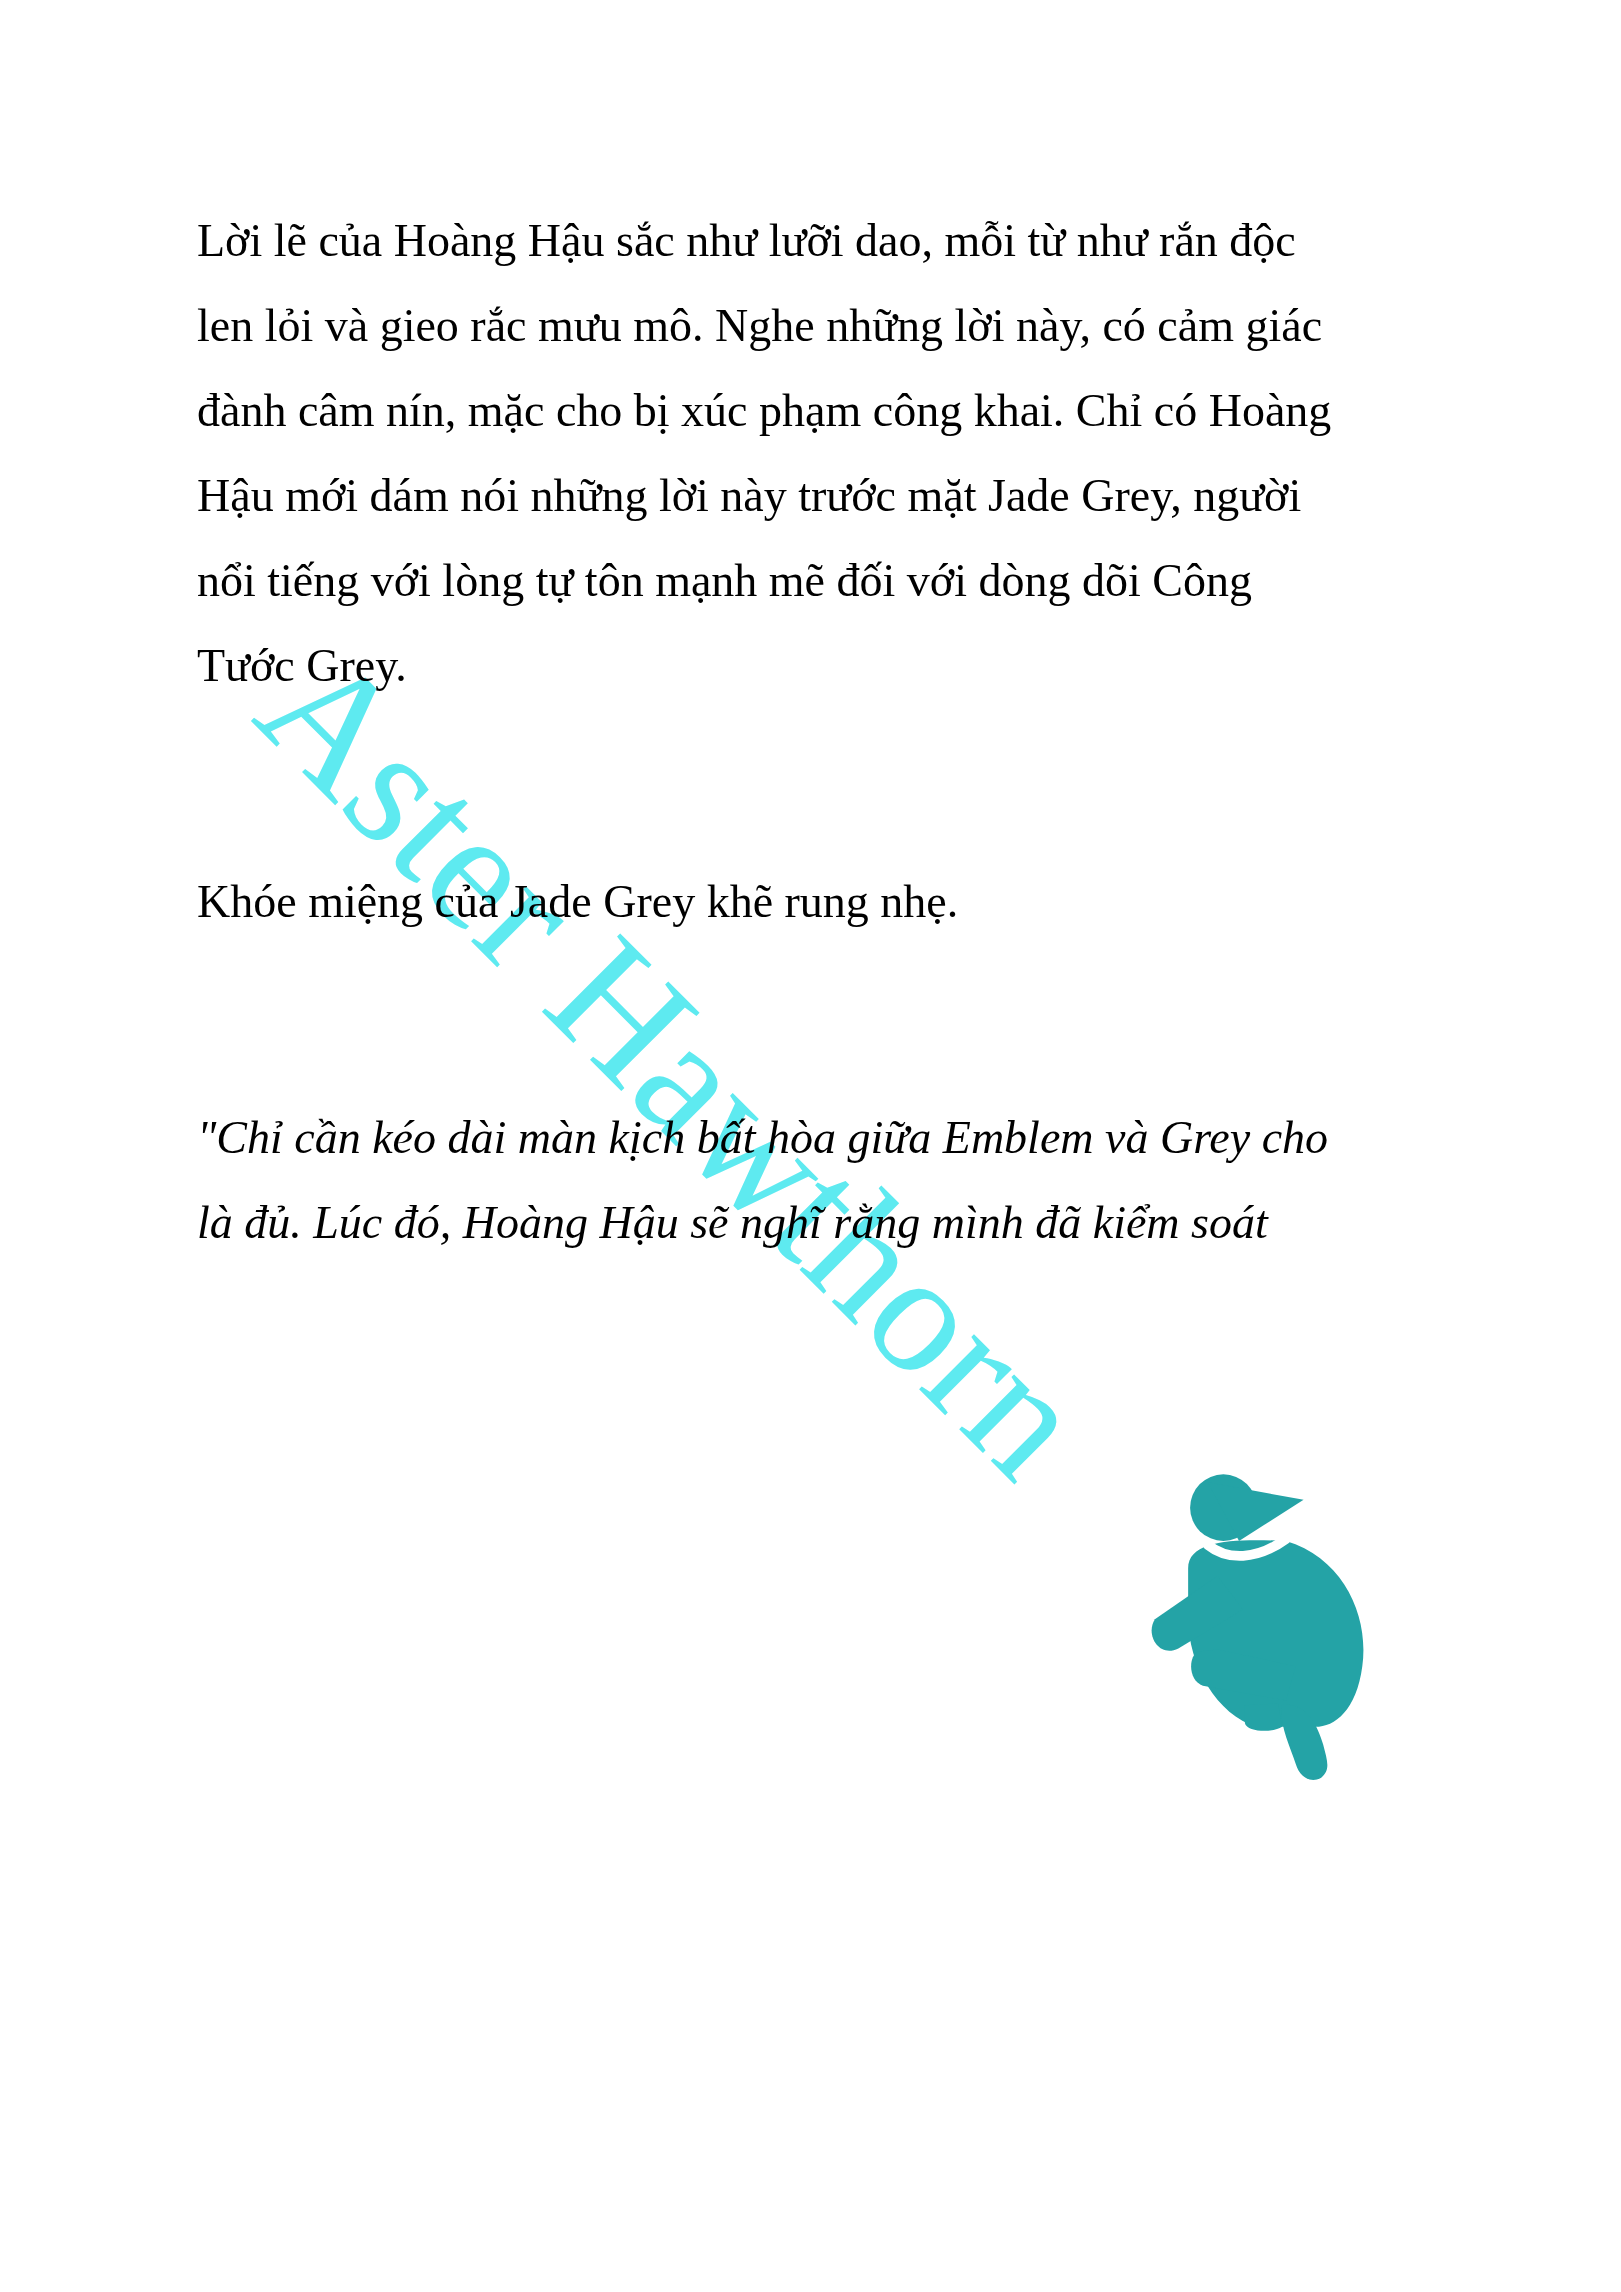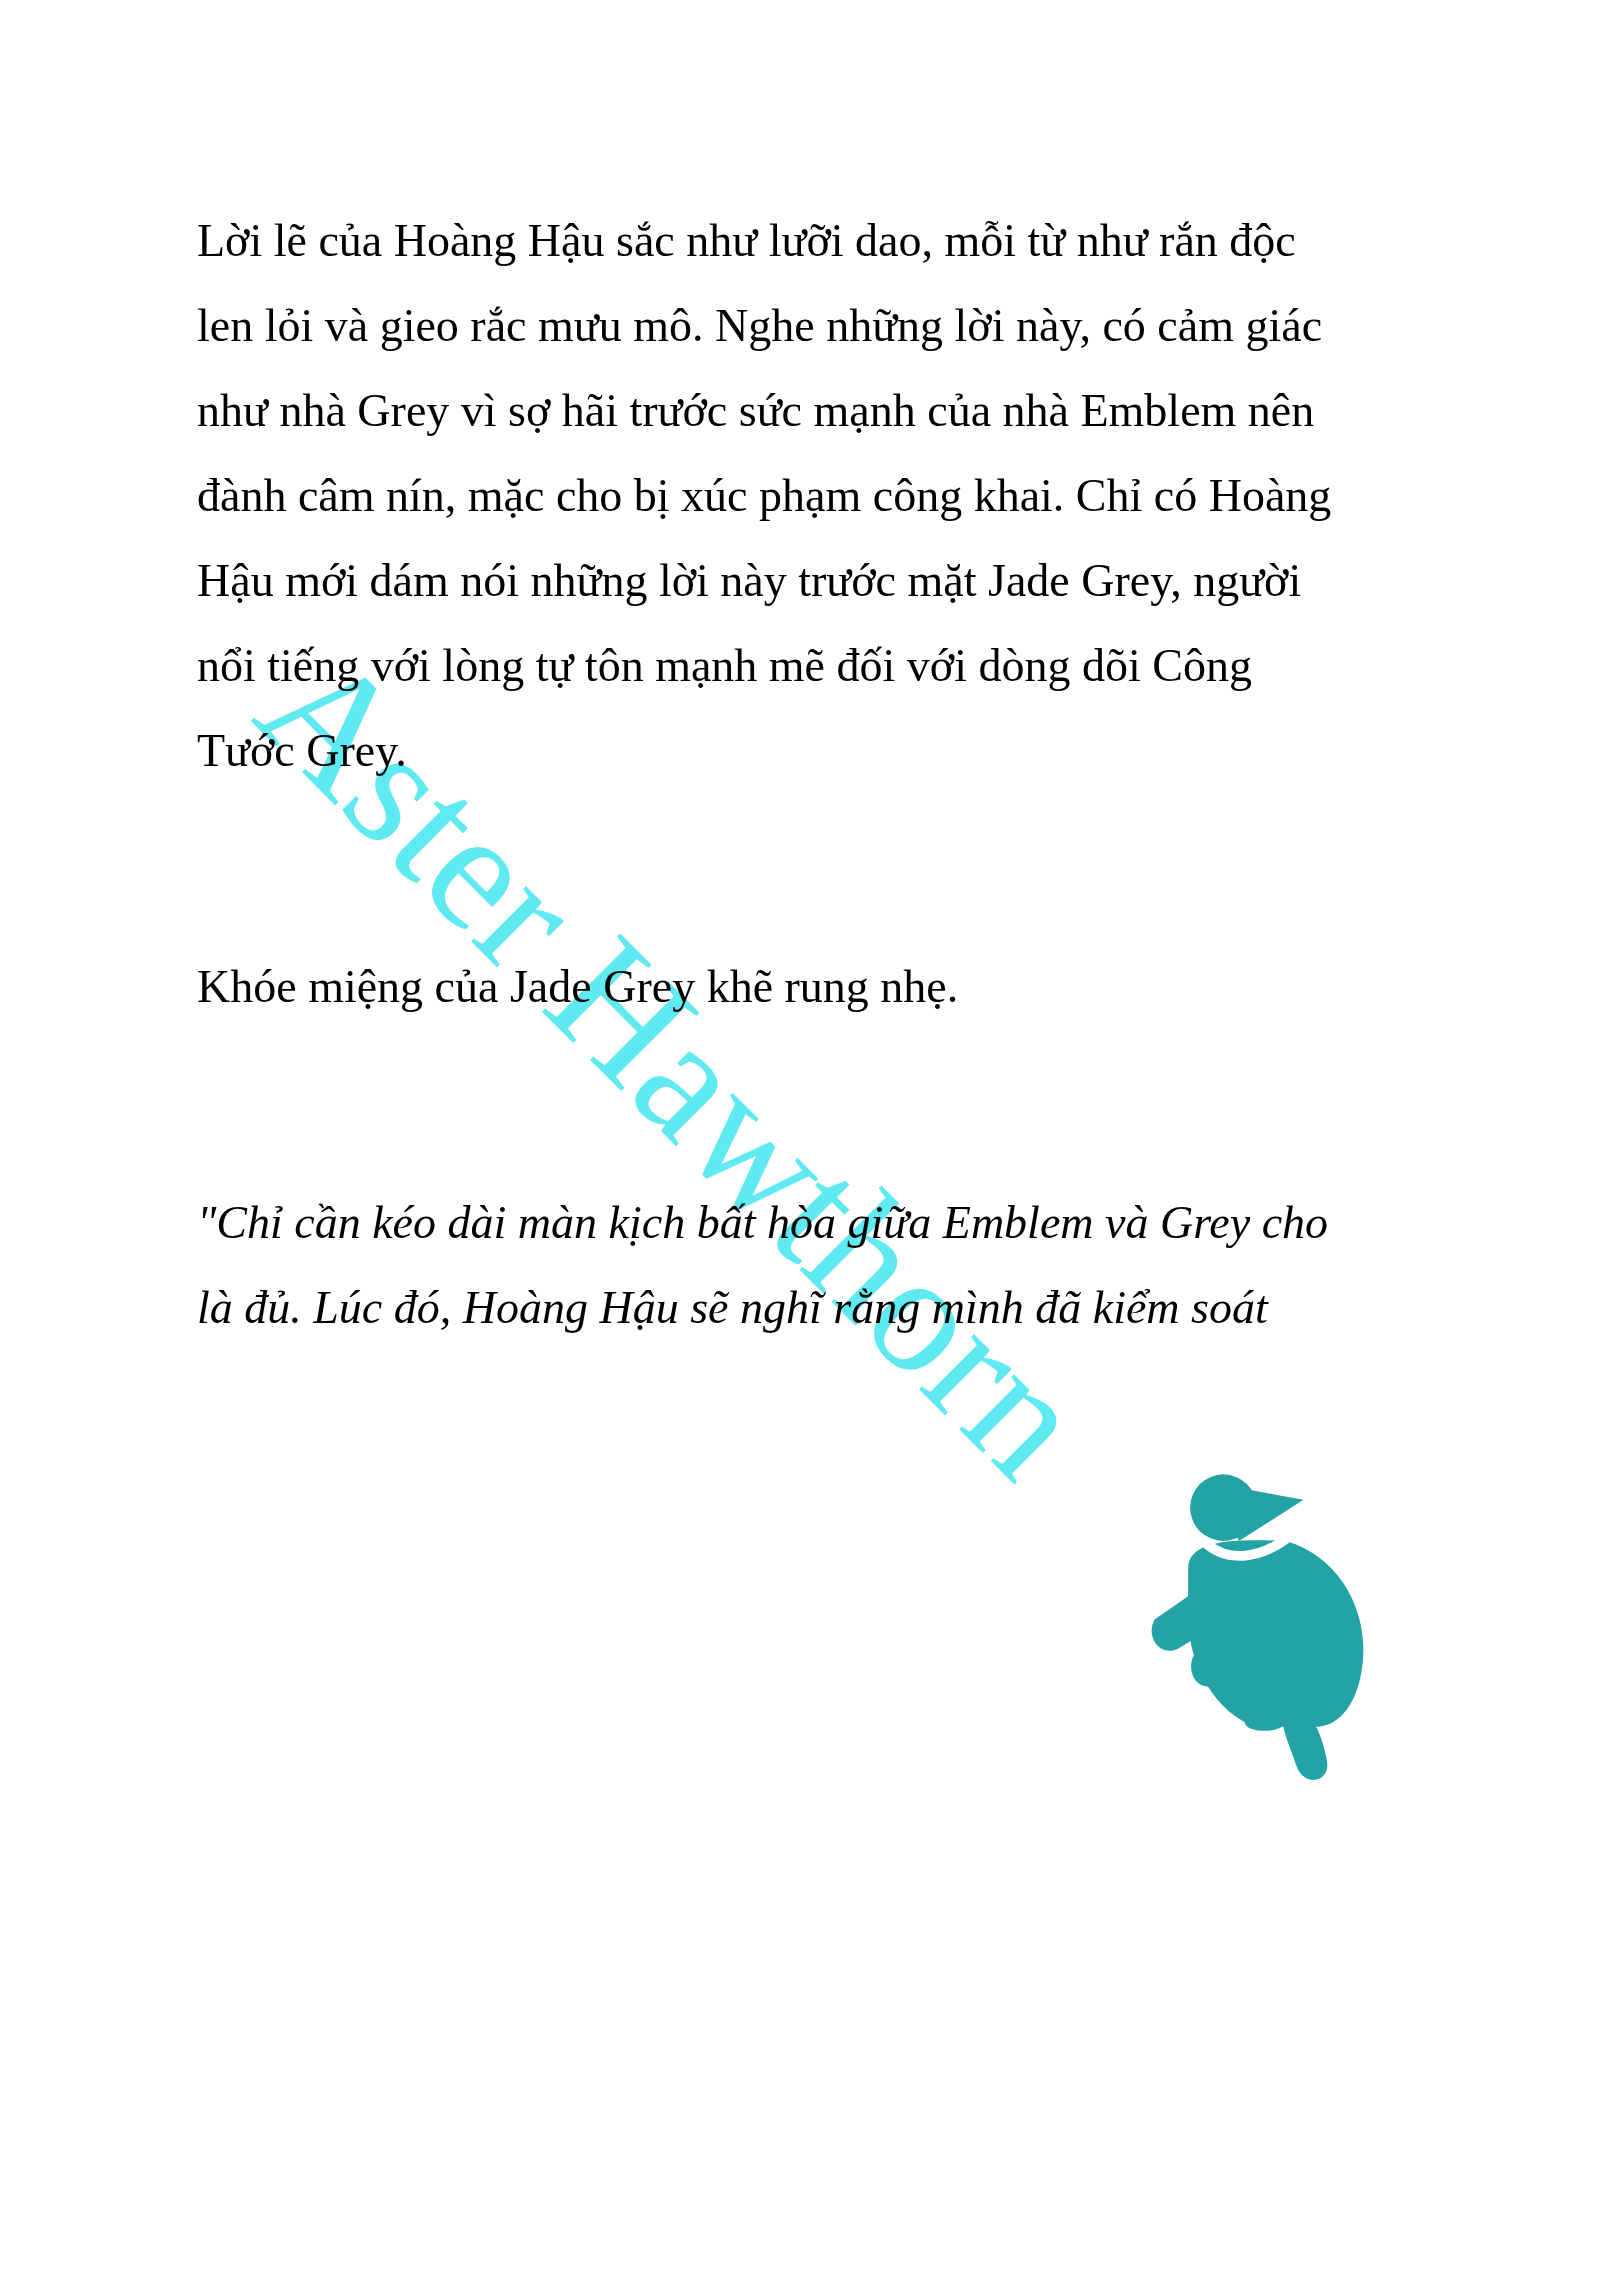--- a/index.html
+++ b/index.html
@@ -95,21 +95,20 @@
     </g>
 
     <path d="M60,76 C80,92 110,92 140,70" stroke="#ffffff" stroke-width="10" fill="none" stroke-linecap="round"></path>
   </svg>
 
   <div class="body-text">
 
     <p class="para">
       <span class="line">Lời lẽ của Hoàng Hậu sắc như lưỡi dao, mỗi từ như rắn độc</span>
       <span class="line">len lỏi và gieo rắc mưu mô. Nghe những lời này, có cảm giác</span>
-      <span class="line">như nhà Grey vì sợ hãi trước sức mạnh của nhà Emblem nên</span>
       <span class="line">đành câm nín, mặc cho bị xúc phạm công khai. Chỉ có Hoàng</span>
       <span class="line">Hậu mới dám nói những lời này trước mặt Jade Grey, người</span>
       <span class="line">nổi tiếng với lòng tự tôn mạnh mẽ đối với dòng dõi Công</span>
       <span class="line">Tước Grey.</span>
     </p>
 
     <p class="para">
       <span class="line">Khóe miệng của Jade Grey khẽ rung nhẹ.</span>
     </p>
 

